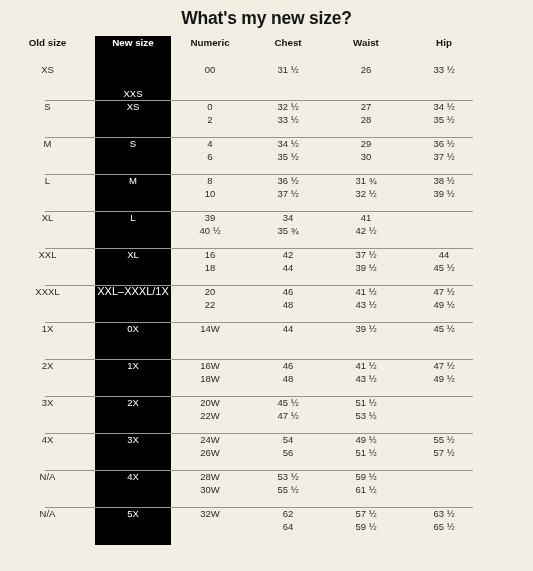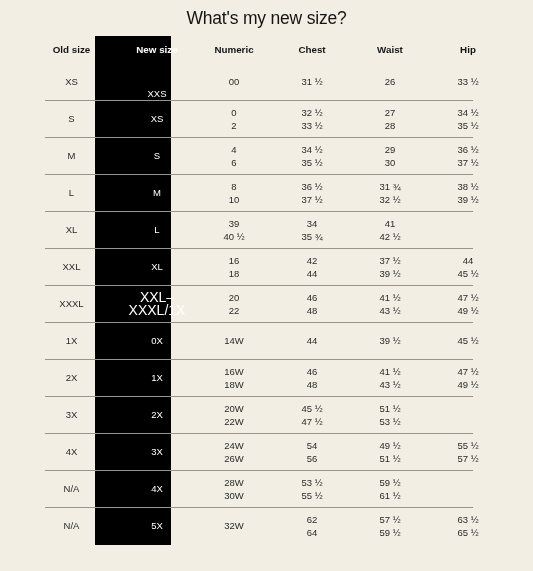--- a/index.html
+++ b/index.html
@@ -19,21 +19,21 @@
     width: 533px;
     height: 571px;
   }
   .title {
     position: absolute;
     top: 8px;
     left: 0;
     width: 533px;
     text-align: center;
     font-size: 17.5px;
-    font-weight: normal;
+    font-weight: bold;
     letter-spacing: -0.2px;
     color: #151515;
   }
   
   .highlight-band {
     position: absolute;
     left: 95px;
     top: 36px;
     width: 76px;
     height: 509px;
@@ -41,23 +41,22 @@
   }
   .table {
     position: absolute;
     left: 0;
     top: 36px;
     width: 533px;
   }
   .row {
     position: relative;
     display: flex;
-    align-items: center;
+    align-items: flex-start;
     box-sizing: border-box;
-    padding-left: 24px;
   }
   .row.header {
     height: 27px;
   }
   .cell {
     box-sizing: border-box;
     text-align: center;
     font-size: 9.5px;
     color: #2A2A2A;
     line-height: 13px;
@@ -274,21 +273,21 @@
           <div class="cell c-hip">
             <div class="vals">
               <span>44</span>
               <span>45 ½</span>
             </div>
           </div>
         </div>
         <div class="row" style="height: 37px;">
           <div class="sep" style="top: 0px;"></div>
           <div class="cell c-old">XXXL</div>
-          <div class="cell c-new" style="color: rgb(255, 255, 255); font-size: 14px;">XXL–XXXL/1X</div>
+          <div class="cell c-new" style="color: rgb(255, 255, 255); font-size: 11px;">XXL–XXXL/1X</div>
           <div class="cell c-num">
             <div class="vals">
               <span>20</span>
               <span>22</span>
             </div>
           </div>
           <div class="cell c-chest">
             <div class="vals">
               <span>46</span>
               <span>48</span>

